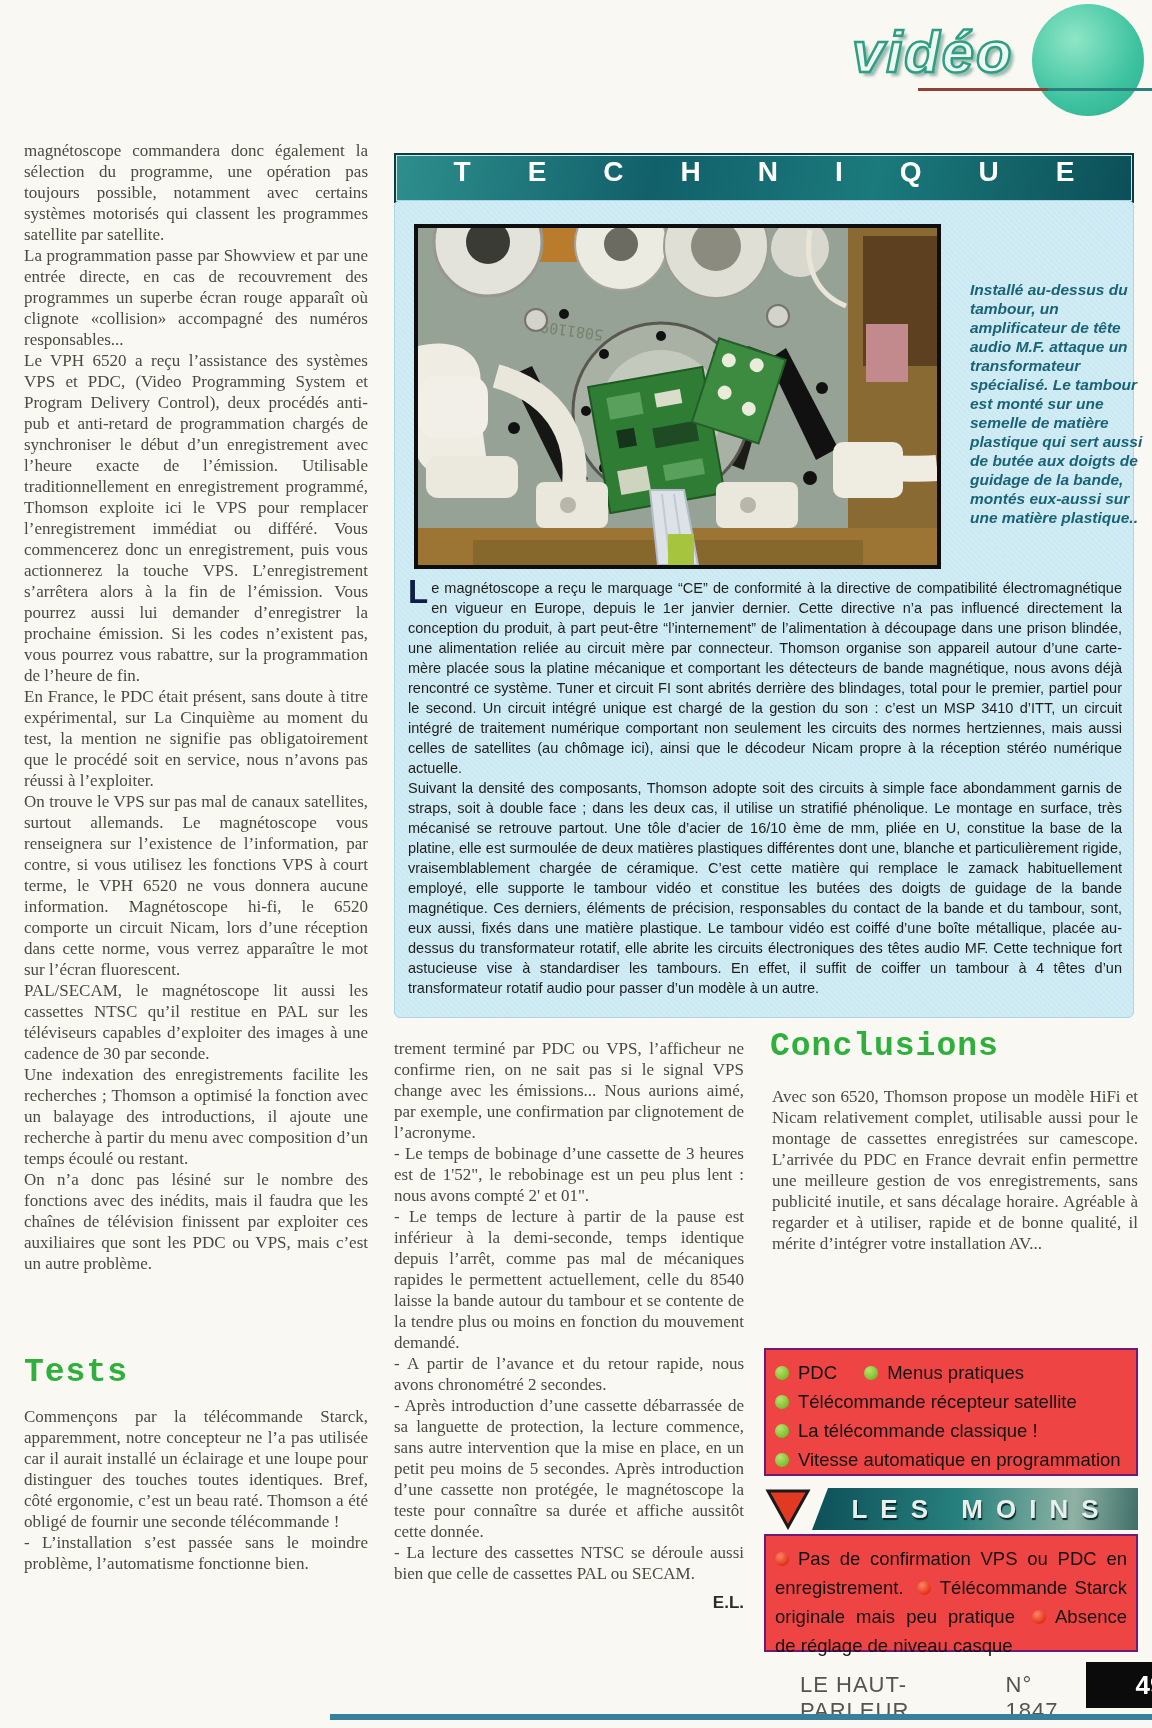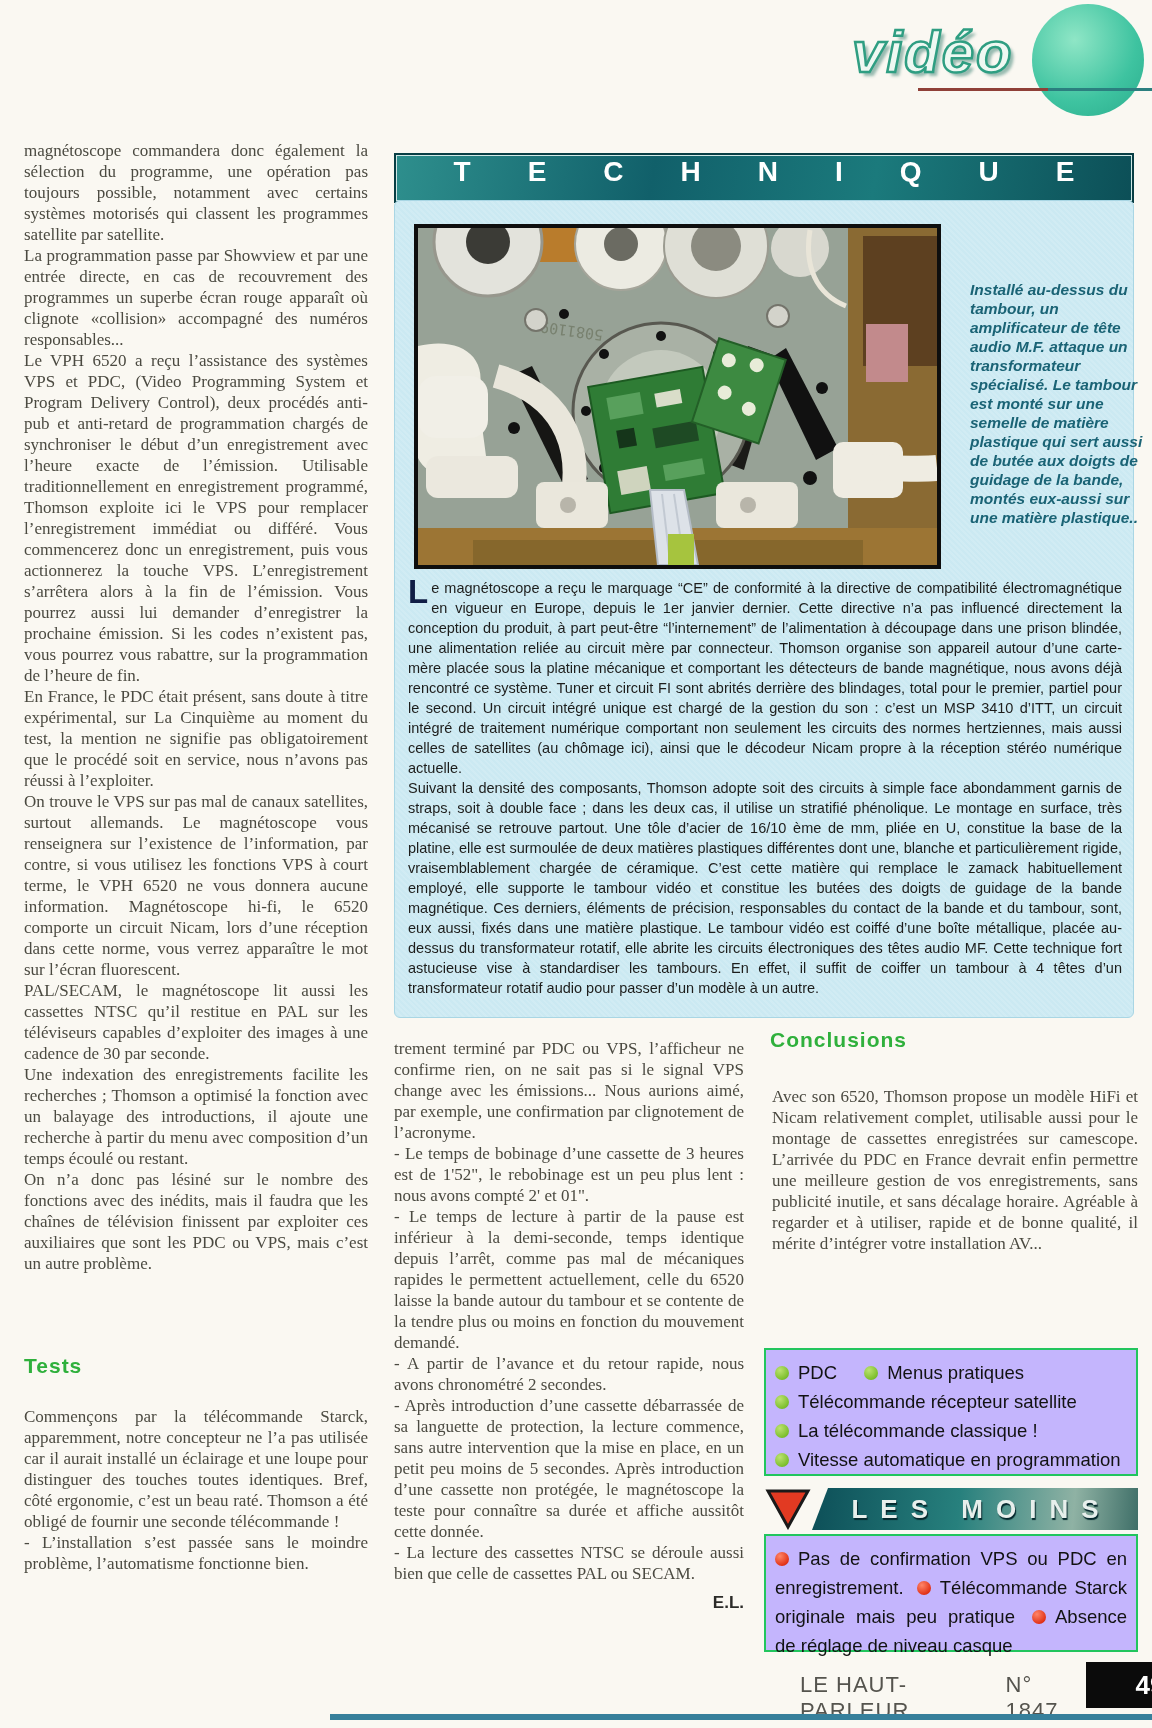--- a/index.html
+++ b/index.html
@@ -10,22 +10,22 @@
         background:radial-gradient(circle at 38% 32%,#8fe6c6,#3ec3a0 60%,#2aab8c);}
   .logo-word{position:absolute;left:852px;top:18px;width:250px;font-family:"Liberation Sans",sans-serif;
         font-style:italic;font-weight:bold;font-size:58px;letter-spacing:2px;color:#eef8f2;
         -webkit-text-stroke:2.5px #2f9e82;text-shadow:4px 4px 3px rgba(30,110,95,.45);}
   .logo-rule-red{position:absolute;left:918px;top:88px;width:130px;height:3px;background:#8f4038;}
   .logo-rule-teal{position:absolute;left:1048px;top:88px;width:104px;height:3px;background:#2b7f7f;}
   
   .serif{font-size:17px;line-height:21px;text-align:justify;}
   .serif p{margin:0;}
   .left-col{position:absolute;left:24px;top:140px;width:344px;}
-  .tests-heading,.conclusions-heading{position:absolute;font-family:Liberation Sans, sans-serif;
-        font-weight:bold;font-size:21px;color:#2fb03c;letter-spacing:1px;}
+  .tests-heading,.conclusions-heading{position:absolute;font-family:Liberation Mono, monospace;
+        font-weight:bold;font-size:33px;color:#2fb03c;letter-spacing:1px;}
   .tests-heading{left:24px;top:1354px;}
   .tests-col{position:absolute;left:24px;top:1406px;width:344px;}
   .mid-col{position:absolute;left:394px;top:1038px;width:350px;}
   .signature{margin-top:8px;text-align:right;font-family:"Liberation Sans",sans-serif;
         font-weight:bold;font-size:17px;color:#2b2b28;}
   .conclusions-heading{left:770px;top:1028px;}
   .concl-col{position:absolute;left:772px;top:1086px;width:366px;}
   
   .technique-bar{position:absolute;left:394px;top:153px;width:740px;height:50px;box-sizing:border-box;
         background:linear-gradient(100deg,#2e8f8d 0%,#11606a 35%,#1b7a7c 65%,#0c4f57 100%);
@@ -44,22 +44,22 @@
   .tech-text p{margin:0;}
   .dropcap{float:left;font-size:33px;line-height:27px;font-weight:bold;color:#101d45;padding-right:3px;}
   
   .hdr{position:absolute;left:764px;width:374px;height:42px;display:flex;align-items:stretch;}
   .hdr-plus{top:1302px;} .hdr-minus{top:1488px;}
   .tri-cell{width:48px;background:#faf8f2;display:flex;align-items:center;justify-content:center;}
   .hdr-bar{flex:1;clip-path:polygon(16px 0,100% 0,100% 100%,0 100%);
         background:linear-gradient(95deg,#0d4f58 0%,#27807d 45%,#8fb2a4 80%,#3f6f68 100%);
         font-family:"Liberation Sans",sans-serif;font-weight:bold;font-size:26px;letter-spacing:13px;
         color:#e7efec;text-align:center;line-height:42px;text-shadow:1px 2px 1px #05282d;text-indent:13px;}
-  .fbox{position:absolute;left:764px;width:374px;box-sizing:border-box;border:2px solid #22c55e;
-        background:#c4b5fd;padding:8px 9px;font-family:"Liberation Sans",sans-serif;
+  .fbox{position:absolute;left:764px;width:374px;box-sizing:border-box;border:2px solid #701a75;
+        background:#ef4444;padding:8px 9px;font-family:"Liberation Sans",sans-serif;
         font-size:18.5px;line-height:29px;color:#121212;}
   .box-plus{top:1348px;height:128px;}
   .box-minus{top:1534px;height:118px;text-align:justify;}
   .p-item{display:inline-block;margin-right:22px;white-space:nowrap;}
   .m-item{margin-right:6px;}
   .dot{display:inline-block;width:14px;height:14px;border-radius:50%;margin-right:9px;vertical-align:-1px;}
   .dot-green{background:radial-gradient(circle at 35% 30%,#bce271,#7cbf2c 70%,#5d9c1d);}
   .dot-red{background:radial-gradient(circle at 35% 30%,#ff8568,#e23318 70%,#b71f0c);}
   
   .footer-line{position:absolute;left:800px;top:1672px;width:280px;display:flex;gap:20px;
@@ -170,21 +170,21 @@
   <div class="caption">Installé au-dessus du tambour, un amplificateur de tête audio M.F. attaque un transformateur spécialisé. Le tambour est monté sur une semelle de matière plastique qui sert aussi de butée aux doigts de guidage de la bande, montés eux-aussi sur une matière plastique..</div>
 
   <div class="tech-text">
     <p><span class="dropcap">L</span><span>e magnétoscope a reçu le marquage “CE” de conformité à la directive de compatibilité électromagnétique en vigueur en Europe, depuis le 1er janvier dernier. Cette directive n’a pas influencé directement la conception du produit, à part peut-être “l’internement” de l’alimentation à découpage dans une prison blindée, une alimentation reliée au circuit mère par connecteur. Thomson organise son appareil autour d’une carte-mère placée sous la platine mécanique et comportant les détecteurs de bande magnétique, nous avons déjà rencontré ce système. Tuner et circuit FI sont abrités derrière des blindages, total pour le premier, partiel pour le second. Un circuit intégré unique est chargé de la gestion du son : c’est un MSP 3410 d’ITT, un circuit intégré de traitement numérique comportant non seulement les circuits des normes hertziennes, mais aussi celles de satellites (au chômage ici), ainsi que le décodeur Nicam propre à la réception stéréo numérique actuelle.</span></p>
     <p>Suivant la densité des composants, Thomson adopte soit des circuits à simple face abondamment garnis de straps, soit à double face ; dans les deux cas, il utilise un stratifié phénolique. Le montage en surface, très mécanisé se retrouve partout. Une tôle d’acier de 16/10 ème de mm, pliée en U, constitue la base de la platine, elle est surmoulée de deux matières plastiques différentes dont une, blanche et particulièrement rigide, vraisemblablement chargée de céramique. C’est cette matière qui remplace le zamack habituellement employé, elle supporte le tambour vidéo et constitue les butées des doigts de guidage de la bande magnétique. Ces derniers, éléments de précision, responsables du contact de la bande et du tambour, sont, eux aussi, fixés dans une matière plastique. Le tambour vidéo est coiffé d’une boîte métallique, placée au-dessus du transformateur rotatif, elle abrite les circuits électroniques des têtes audio MF. Cette technique fort astucieuse vise à standardiser les tambours. En effet, il suffit de coiffer un tambour à 4 têtes d’un transformateur rotatif audio pour passer d’un modèle à un autre.</p>
   </div>
 
   <div class="mid-col serif">
     <p>trement terminé par PDC ou VPS, l’afficheur ne confirme rien, on ne sait pas si le signal VPS change avec les émissions... Nous aurions aimé, par exemple, une confirmation par clignotement de l’acronyme.</p>
     <p>- Le temps de bobinage d’une cassette de 3 heures est de 1'52", le rebobinage est un peu plus lent : nous avons compté 2' et 01".</p>
-    <p>- Le temps de lecture à partir de la pause est inférieur à la demi-seconde, temps identique depuis l’arrêt, comme pas mal de mécaniques rapides le permettent actuellement, celle du 6520 laisse la bande autour du tambour et se contente de la tendre plus ou moins en fonction du mouvement demandé.</p>
+    <p>- Le temps de lecture à partir de la pause est inférieur à la demi-seconde, temps identique depuis l’arrêt, comme pas mal de mécaniques rapides le permettent actuellement, celle du 8540 laisse la bande autour du tambour et se contente de la tendre plus ou moins en fonction du mouvement demandé.</p>
     <p>- A partir de l’avance et du retour rapide, nous avons chronométré 2 secondes.</p>
     <p>- Après introduction d’une cassette débarrassée de sa languette de protection, la lecture commence, sans autre intervention que la mise en place, en un petit peu moins de 5 secondes. Après introduction d’une cassette non protégée, le magnétoscope la teste pour connaître sa durée et affiche aussitôt cette donnée.</p>
     <p>- La lecture des cassettes NTSC se déroule aussi bien que celle de cassettes PAL ou SECAM.</p>
     <div class="signature">E.L.</div>
   </div>
 
   <div class="conclusions-heading">Conclusions</div>
   <div class="concl-col serif">
     <p>Avec son 6520, Thomson propose un modèle HiFi et Nicam relativement complet, utilisable aussi pour le montage de cassettes enregistrées sur camescope. L’arrivée du PDC en France devrait enfin permettre une meilleure gestion de vos enregistrements, sans publicité inutile, et sans décalage horaire. Agréable à regarder et à utiliser, rapide et de bonne qualité, il mérite d’intégrer votre installation AV...</p>
   </div>

